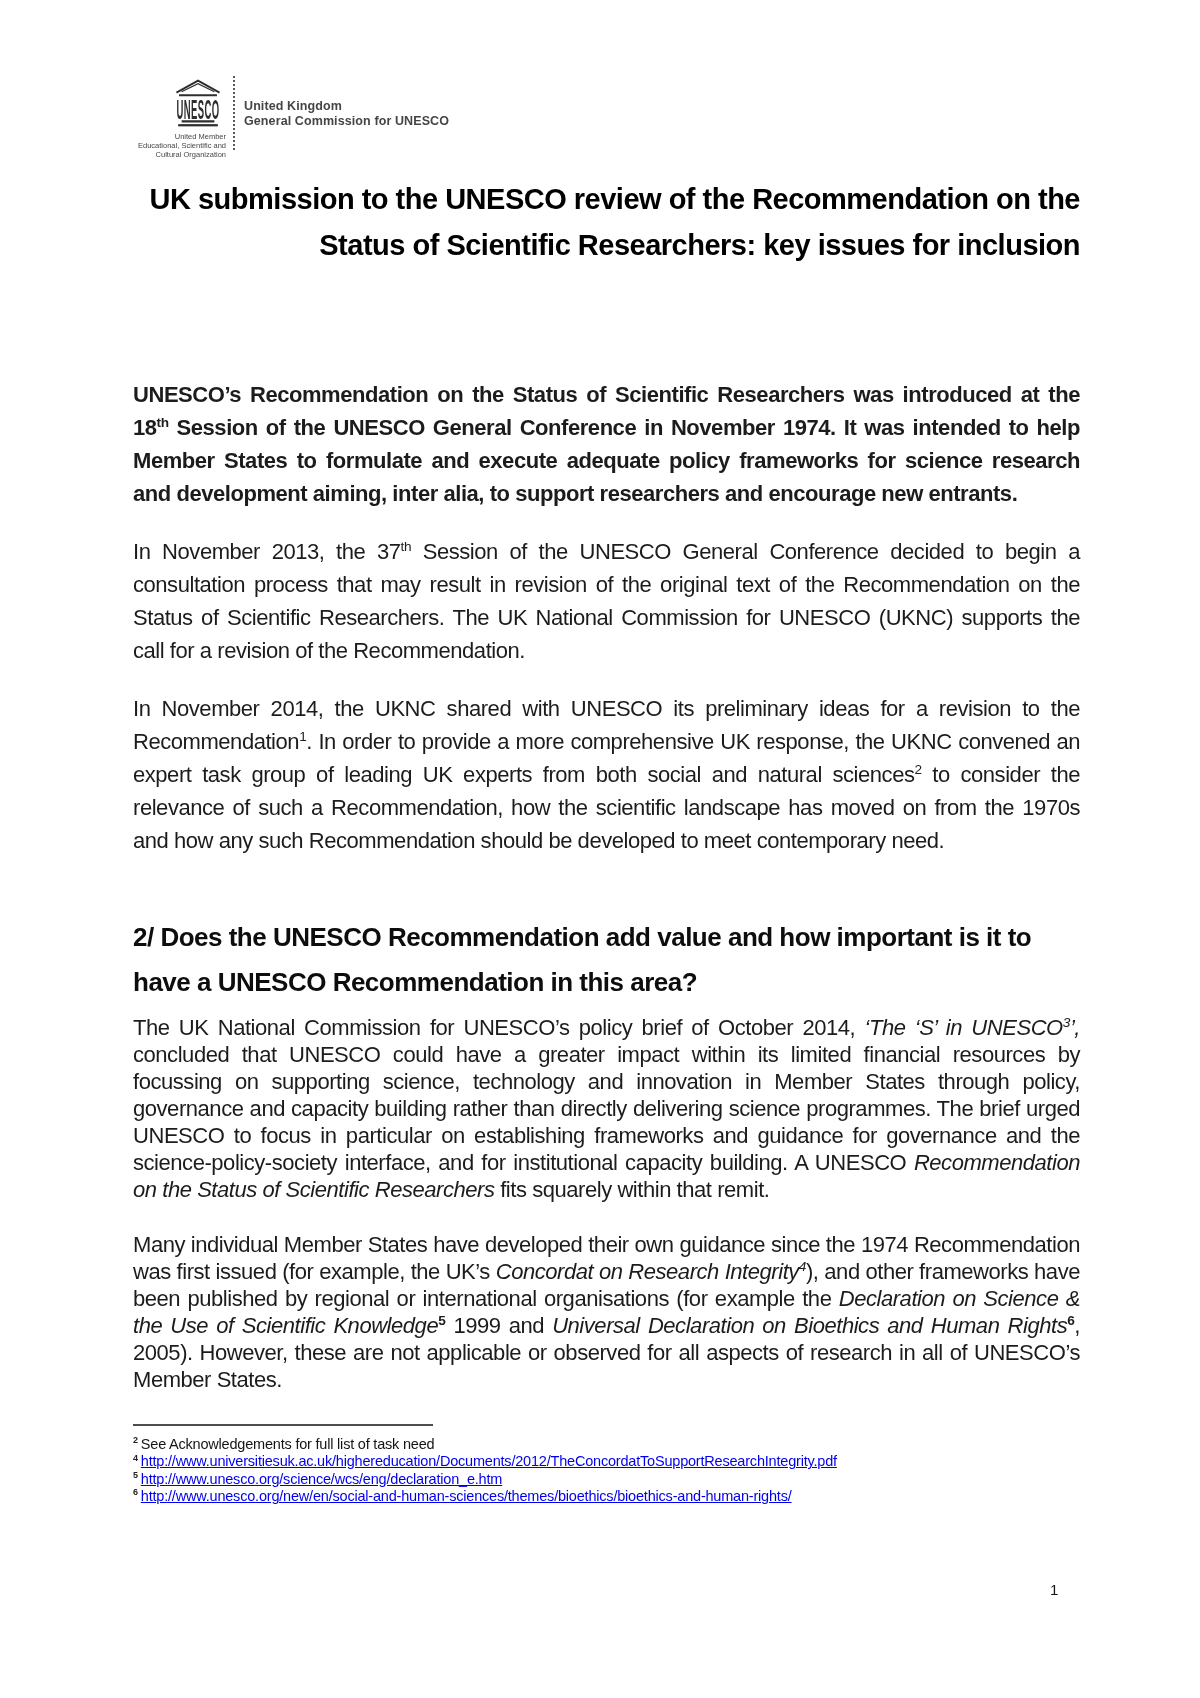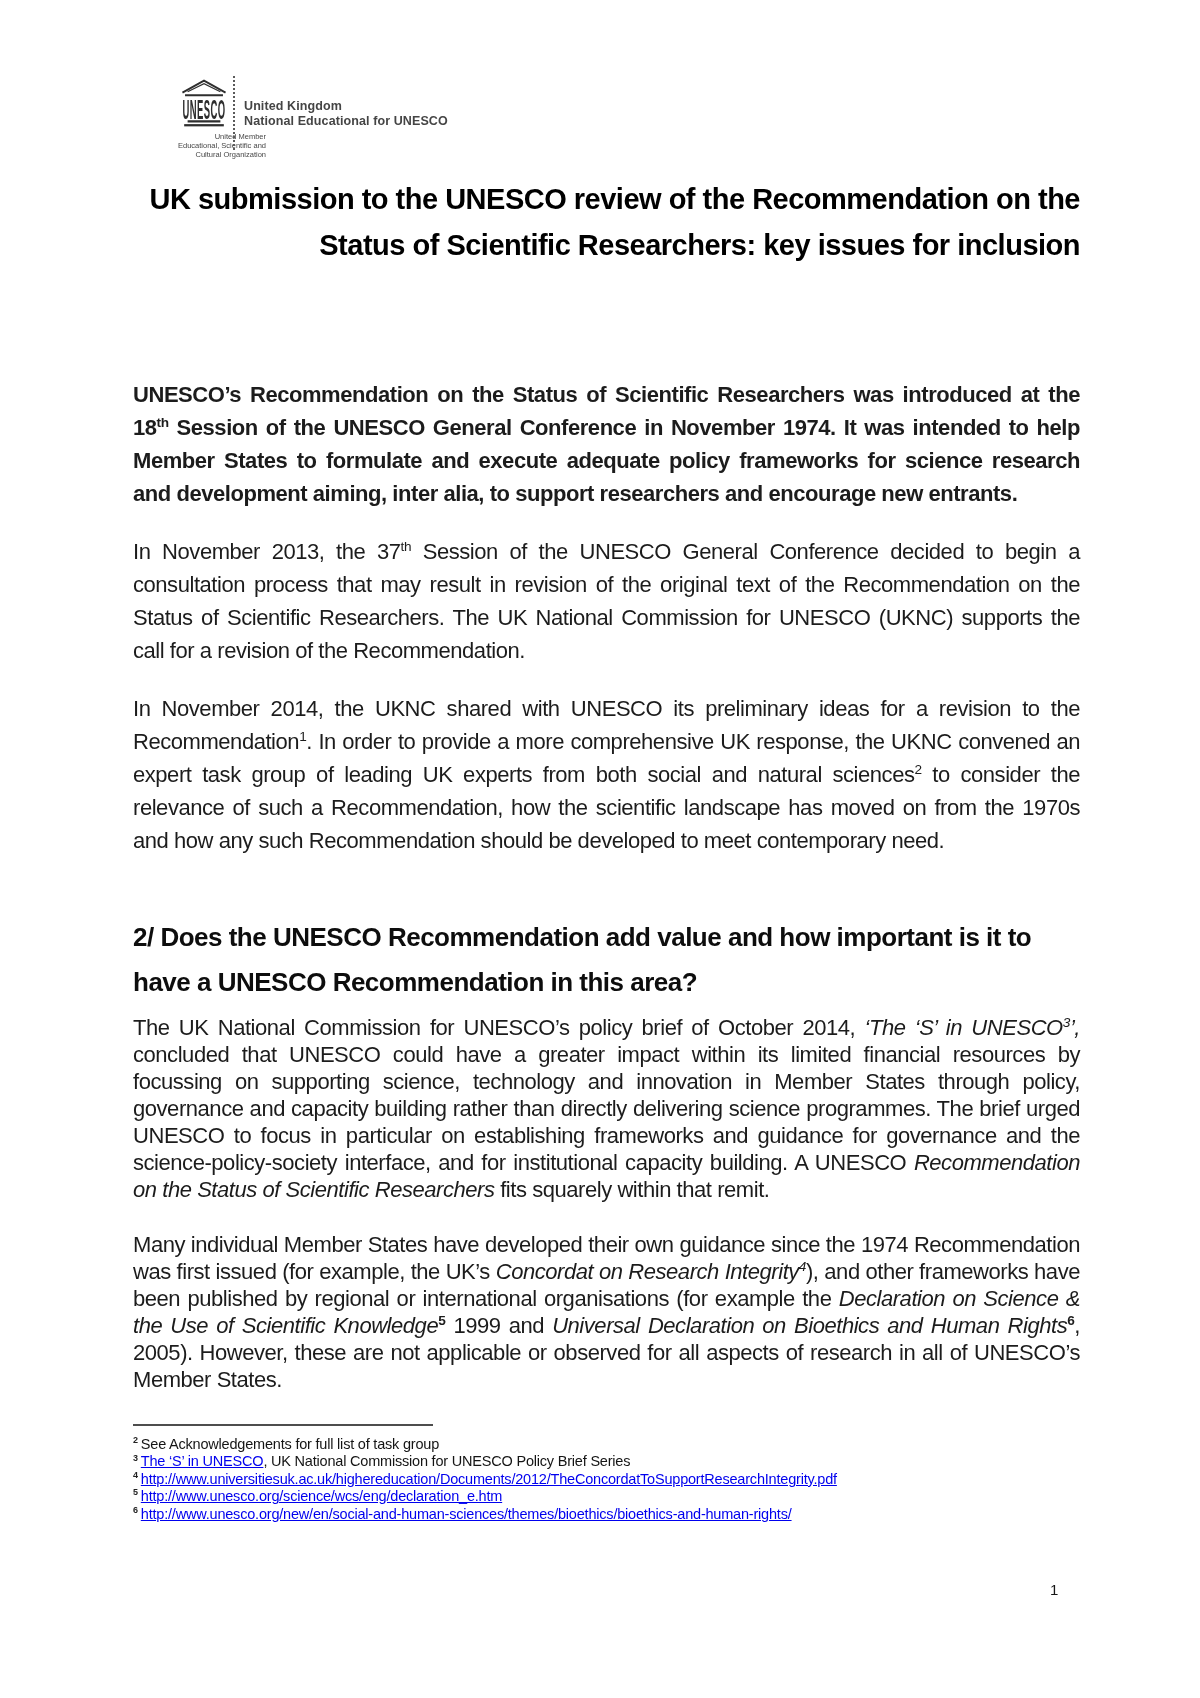--- a/index.html
+++ b/index.html
@@ -12,21 +12,21 @@
     font-family:"Liberation Sans", sans-serif;
     color:var(--ink);
     width:1200px;height:1698px;
     position:relative;overflow:hidden;
   }
   .page{position:absolute;left:0;top:0;width:1200px;height:1698px;background:#fff;}
 
   
   .logo-col{
     position:absolute;left:140px;top:78px;width:86px;
-    display:flex;flex-direction:column;align-items:flex-start;margin-left:38px;
+    display:flex;flex-direction:column;align-items:flex-end;
   }
   .temple{width:52px;height:50px;margin-right:2px;}
   .logo-caption{
     margin-top:4px;text-align:right;
     font-size:7.5px;line-height:9px;color:#474747;letter-spacing:0;
     white-space:nowrap;
   }
   .logo-divider{
     position:absolute;left:233px;top:76px;height:74px;width:0;
     border-left:2px dotted #5a5a5a;
@@ -106,37 +106,36 @@
     </svg>
     <div class="logo-caption">
       <div>United Member</div>
       <div>Educational, Scientific and</div>
       <div>Cultural Organization</div>
     </div>
   </div>
   <div class="logo-divider"></div>
   <div class="logo-right">
     <div>United Kingdom</div>
-    <div>National Educational for UNESCO</div>
+    <div>General Commission for UNESCO</div>
   </div>
 
   <div class="doc-title">UK submission to the UNESCO review of the Recommendation on the Status of Scientific Researchers: key issues for inclusion</div>
 
   <div class="para s1 p1"><span>UNESCO’s Recommendation on the Status of Scientific Researchers was introduced at the 18</span><sup class="sup">th</sup><span> Session of the UNESCO General Conference in November 1974. It was intended to help Member States to formulate and execute adequate policy frameworks for science research and development aiming, inter alia, to support researchers and encourage new entrants.</span></div>
   <div class="para s1 p2"><span>In November 2013, the 37</span><sup class="sup">th</sup><span> Session of the UNESCO General Conference decided to begin a consultation process that may result in revision of the original text of the Recommendation on the Status of Scientific Researchers. The UK National Commission for UNESCO (UKNC) supports the call for a revision of the Recommendation.</span></div>
   <div class="para s1 p3"><span>In November 2014, the UKNC shared with UNESCO its preliminary ideas for a revision to the Recommendation</span><sup class="sup">1</sup><span>. In order to provide a more comprehensive UK response, the UKNC convened an expert task group of leading UK experts from both social and natural sciences</span><sup class="sup">2</sup><span> to consider the relevance of such a Recommendation, how the scientific landscape has moved on from the 1970s and how any such Recommendation should be developed to meet contemporary need.</span></div>
 
   <div class="sec-head h2">2/ Does the UNESCO Recommendation add value and how important is it to have a UNESCO Recommendation in this area?</div>
   <div class="para s2 p4"><span>The UK National Commission for UNESCO’s policy brief of October 2014, </span><em>‘The ‘S’ in UNESCO</em><sup class="isup">3</sup><em>’,</em><span> concluded that UNESCO could have a greater impact within its limited financial resources by focussing on supporting science, technology and innovation in Member States through policy, governance and capacity building rather than directly delivering science programmes. The brief urged UNESCO to focus in particular on establishing frameworks and guidance for governance and the science-policy-society interface, and for institutional capacity building. A UNESCO </span><em>Recommendation on the Status of Scientific Researchers</em><span> fits squarely within that remit.</span></div>
   <div class="para s2 p5"><span>Many individual Member States have developed their own guidance since the 1974 Recommendation was first issued (for example, the UK’s </span><em>Concordat on Research Integrity</em><sup class="isup">4</sup><span>), and other frameworks have been published by regional or international organisations (for example the </span><em>Declaration on Science &amp; the Use of Scientific Knowledge</em><sup class="bsup">5</sup><span> 1999 and </span><em>Universal Declaration on Bioethics and Human Rights</em><sup class="bsup">6</sup><span>, 2005). However, these are not applicable or observed for all aspects of research in all of UNESCO’s Member States.</span></div>
 
   <div class="fn-sep"></div>
   <div class="footnotes">
-    <div class="fn"><sup class="fnm">2</sup><span class="fnt"><span>See Acknowledgements for full list of task group</span></span></div>
-    <div class="fn"><sup class="fnm">3</sup><span class="fnt"><a class="lnk" href="#">The ‘S’ in UNESCO</a><span>, UK National Commission for UNESCO Policy Brief Series</span></span></div>
+    <div class="fn"><sup class="fnm">2</sup><span class="fnt"><span>See Acknowledgements for full list of task need</span></span></div>
     <div class="fn"><sup class="fnm">4</sup><span class="fnt"><a class="lnk" href="#">http://www.universitiesuk.ac.uk/highereducation/Documents/2012/TheConcordatToSupportResearchIntegrity.pdf</a></span></div>
     <div class="fn"><sup class="fnm">5</sup><span class="fnt"><a class="lnk" href="#">http://www.unesco.org/science/wcs/eng/declaration_e.htm</a></span></div>
     <div class="fn"><sup class="fnm">6</sup><span class="fnt"><a class="lnk" href="#">http://www.unesco.org/new/en/social-and-human-sciences/themes/bioethics/bioethics-and-human-rights/</a></span></div>
   </div>
 
   <div class="page-num">1</div>
 
 </div>
 
 </body></html>

